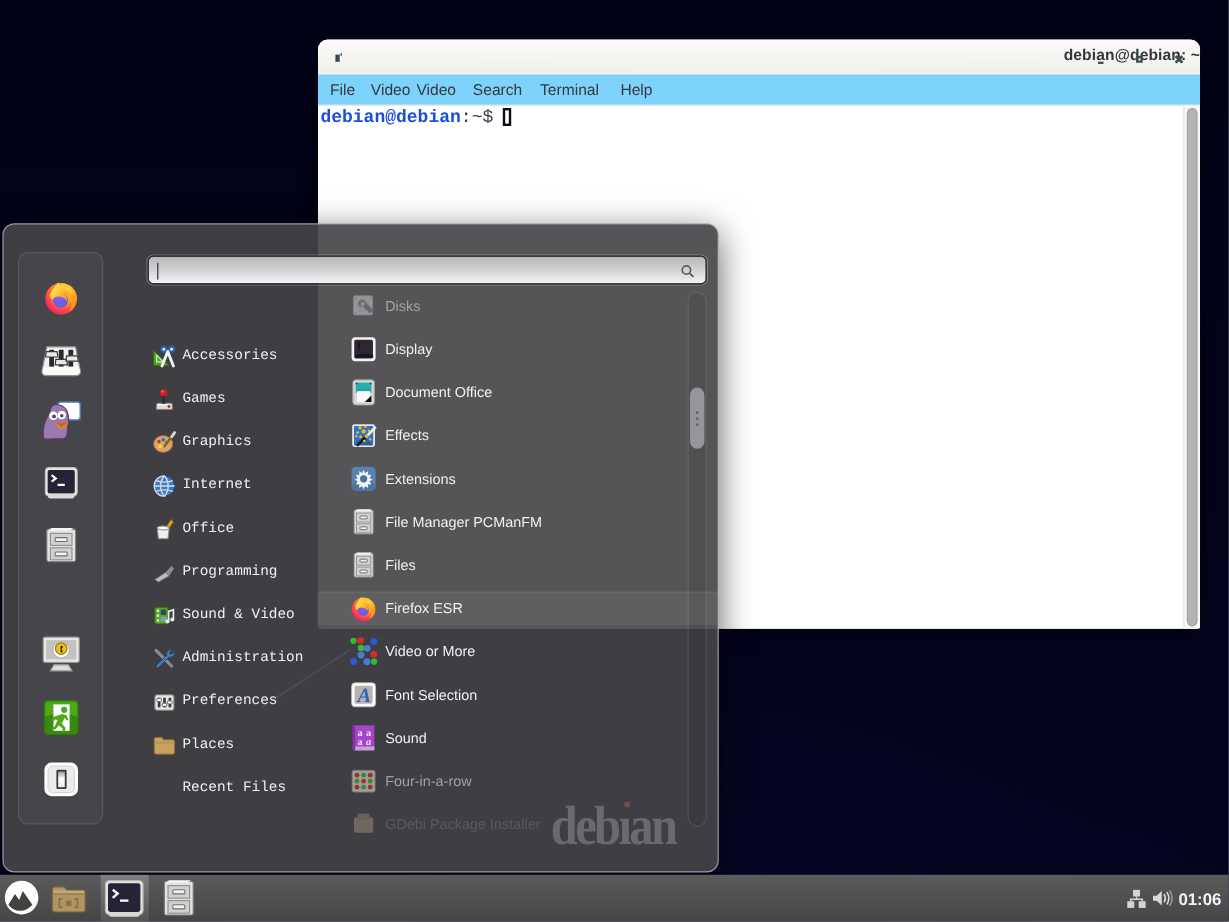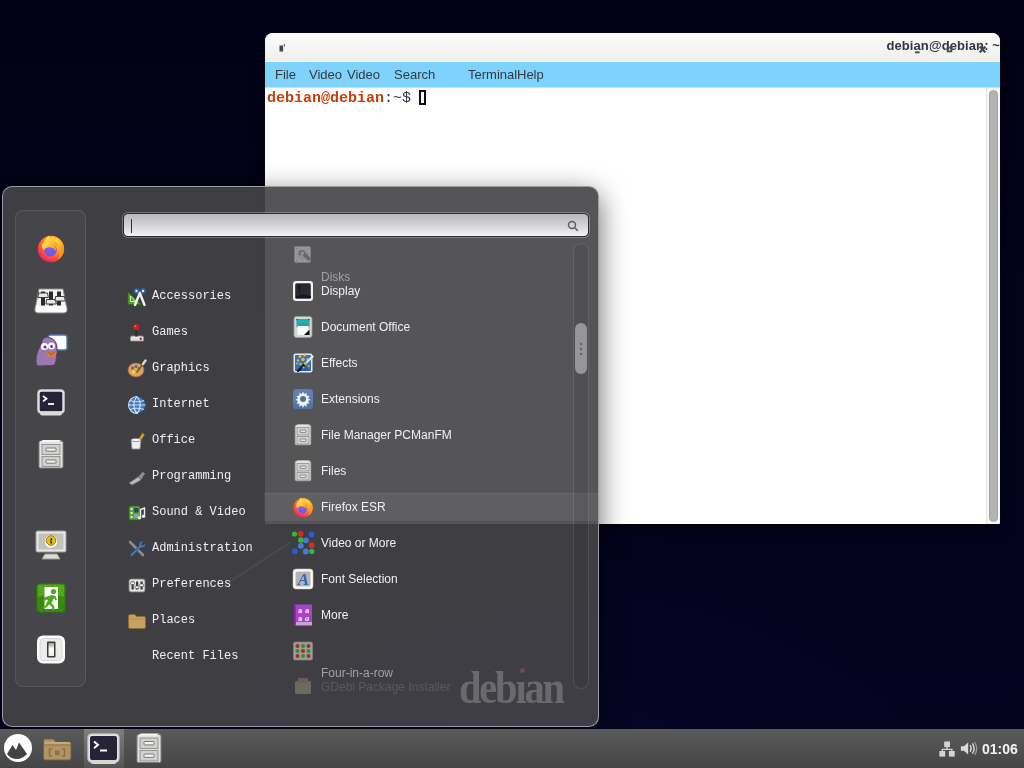--- a/index.html
+++ b/index.html
@@ -37,21 +37,21 @@
 }
 #term .menubar span { position:absolute; top:5px; }
 #term .content {
   position:absolute; left:0; top:55px; right:0; bottom:0; background:#ffffff;
 }
 #term .prompt {
   position:absolute; left:2px; top:1px;
   font-family:"Liberation Mono", monospace; font-size:15px; line-height:19px;
   color:#37374e; white-space:pre;
 }
-#term .prompt b { color:#c2410c; font-weight:bold;font-family:Liberation Mono, monospace; }
+#term .prompt b { color:#1d4ed8; font-weight:bold;font-family:Liberation Mono, monospace; }
 #term .cursor {
   position:absolute; left:154px; top:2px; width:7px; height:15px;
   border:2px solid #0c0c14; background:#ffffff;
 }
 #term .sbar {
   position:absolute; right:0; top:0; bottom:0; width:14px;
   background:#f7f7f6; border-left:1px solid #e4e4e2;
 }
 #term .sthumb {
   position:absolute; right:2px; top:2px; bottom:2px; width:9px;
@@ -88,21 +88,21 @@
   background:linear-gradient(180deg,#606065 0%,#505055 50%,#48484d 100%);
   border:1px solid rgba(255,255,255,0.17); border-bottom-color:rgba(255,255,255,0.07);
   border-radius:5px; line-height:21.5px; padding-left:11px; color:#f4f4f6;
 }
 .cat { position:absolute; left:122px; height:36px; }
 .cat .ci { position:absolute; left:2px; top:8px; }
 .cat .ct { position:absolute; left:27px; top:9.5px; white-space:nowrap;font-family:Liberation Mono, monospace; }
 .app { position:absolute; left:286px; height:36px; }
 .app .ai { position:absolute; left:2px; top:6px; }
 .app .at { position:absolute; left:32px; top:11px; white-space:nowrap; }
-.dim { color:#a2a2a5;margin-top:22px; }
+.dim { color:#a2a2a5; }
 #hirow {
   position:absolute; left:261px; top:306px; width:335px; height:29px;
   background:rgba(255,255,255,0.06);
   border-top:1px solid rgba(255,255,255,0.06);
   border-bottom:1px solid rgba(0,0,0,0.12);
 }
 #mtrough {
   position:absolute; left:570px; top:56px; width:16px; height:446px;
   background:rgba(0,0,0,0.05);
   border:1px solid rgba(255,255,255,0.10);
@@ -159,21 +159,21 @@
           <rect x="-0.5" y="2.4" width="8" height="2.2" transform="rotate(45 3.5 3.5)"></rect>
           <rect x="-0.5" y="2.4" width="8" height="2.2" transform="rotate(-45 3.5 3.5)"></rect>
         </g>
       </svg>
   </div>
   <div class="menubar">
     <span style="left:10px">File</span>
     <span style="left:44px">Video</span>
     <span style="left:82px">Video</span>
     <span style="left:129px">Search</span>
-    <span style="left:203px">Terminal</span>
+    <span style="left:185px">Terminal</span>
     <span style="left:252px">Help</span>
   </div>
   <div class="content">
     <div class="prompt"><b>debian@debian</b>:~$</div>
     <div class="cursor"></div>
     <div class="sbar">
         <div class="sthumb"></div>
       </div>
   </div>
 </div>
@@ -537,21 +537,21 @@
             <rect x="3" y="1.5" width="18" height="19" fill="#a844c8"></rect>
             <path d="M3 20.5 q0 2 2 2 h16 v-3.5 h-18 Z" fill="#c9a0d8"></path>
             <path d="M3 20.5 v-19 q0 0 0 0 l2 1.5 v19.5 q-2 0-2-2 Z" fill="#8a2aaa"></path>
             <g fill="#f4eaf8" font-family="Liberation Serif, serif" font-size="8.5" font-weight="bold">
               <text x="7" y="10">a</text>
               <text x="14" y="10">a</text>
               <text x="7" y="18">a</text>
               <text x="14" y="18" font-style="italic">a</text>
             </g>
           </svg></span>
-        <span class="at">More</span>
+        <span class="at">Sound</span>
       </div>
 <div class="app" style="top:446px">
         <span class="ai"><svg width="24" height="24" viewBox="0 0 24 24">
             <g opacity="0.85">
               <rect x="2.5" y="3" width="19" height="18" rx="1.5" fill="#b0aeac" stroke="#8e8c8a" stroke-width="0.8"></rect>
               <g>
                 <circle cx="6.5" cy="7" r="2" fill="#b82a2a"></circle>
                 <circle cx="12" cy="7" r="2" fill="#2f9e2f"></circle>
                 <circle cx="17.5" cy="7" r="2" fill="#b82a2a"></circle>
                 <circle cx="6.5" cy="12" r="2" fill="#2f9e2f"></circle>

